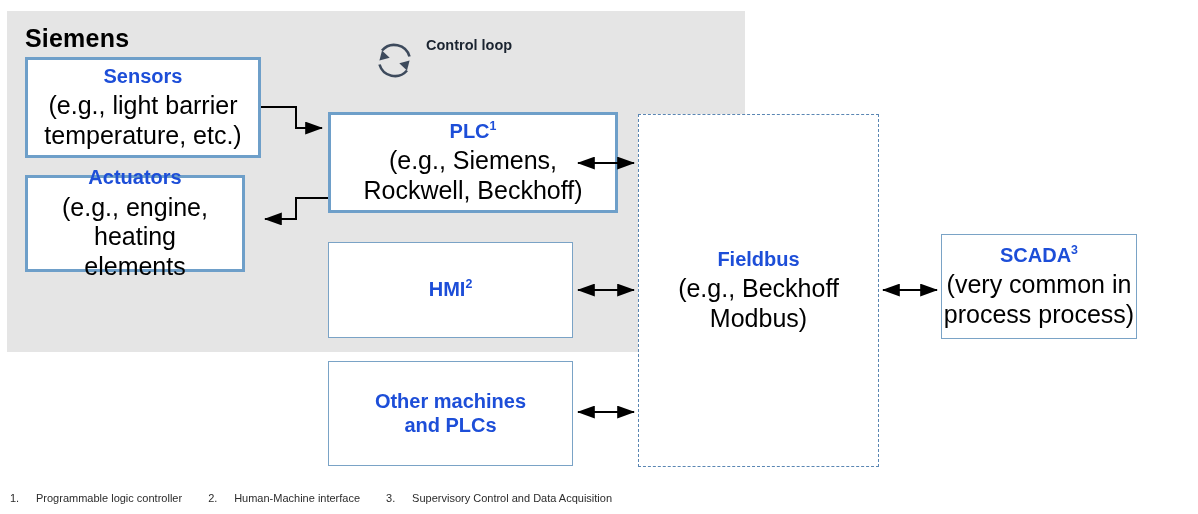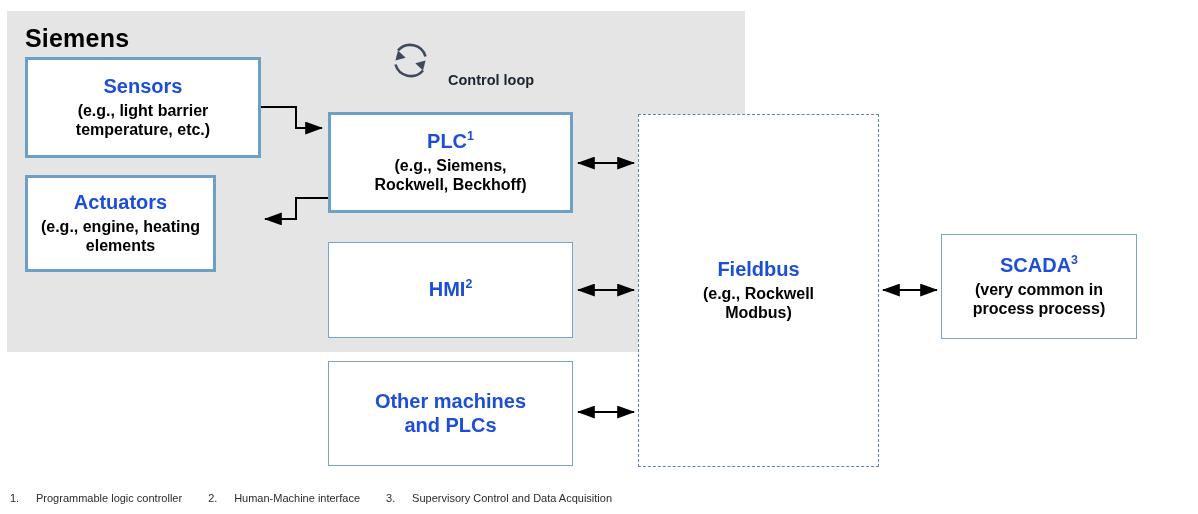--- a/index.html
+++ b/index.html
@@ -49,54 +49,53 @@
     justify-content: center;
     text-align: center;
     line-height: 1.18;
   }
   .node .title {
     font-size: 20px;
     font-weight: bold;
     color: #1d4ed8;
   }
   .node .sub {
-    font-size: 16px;
-    font-weight: bold;
+    font-size: 25px;
+    font-weight: normal;
     color: #000;
     margin-top: 3px;
   }
   .node .sub-line { display: block; }
 
   .border-thick { border: 3px solid #6e9fc9; }
   .border-thin  { border: 1.5px solid #7aa3c6; }
   .border-dashed{ border: 1.6px dashed #5a86b3; background: #ffffff; }
 
   sup {
     font-size: 0.62em;
     vertical-align: super;
     line-height: 0;
   }
 
   
   #box-sensors    { left: 25px;  top: 57px;  width: 236px; height: 101px; }
-  #box-actuators  { left: 25px;  top: 175px; width: 191px; height: 97px;  }
-  #box-plc        { left: 328px; top: 112px; width: 245px; height: 101px; }
+  #box-actuators  { left: 25px;  top: 175px; width: 220px; height: 97px;  }
+  #box-plc        { left: 328px; top: 112px; width: 290px; height: 101px; }
   #box-hmi        { left: 328px; top: 242px; width: 245px; height: 96px;  }
   #box-other      { left: 328px; top: 361px; width: 245px; height: 105px; }
   #box-fieldbus   { left: 638px; top: 114px; width: 241px; height: 353px; }
   #box-scada      { left: 941px; top: 234px; width: 196px; height: 105px; }
 
   
   .control-loop {
     position: absolute;
-    left: 387px;
+    left: 371px;
     top: 37px;
     display: flex;
-    align-items: flex-end;
-    gap: 6px;
+    align-items: flex-start;
   }
   .control-loop-label {
     margin-left: 8px;
     font-size: 14.5px;
     font-weight: bold;
     color: #1b2430;
     white-space: nowrap;
   }
 
   
@@ -180,21 +179,21 @@
   </div>
 
   <div class="node border-thin" id="box-other">
     <div class="title">Other machines</div>
     <div class="title">and PLCs</div>
   </div>
 
   <div class="node border-dashed" id="box-fieldbus">
     <div class="title">Fieldbus</div>
     <div class="sub">
-      <span class="sub-line">(e.g., Rockwell</span>
+      <span class="sub-line">(e.g., Beckhoff</span>
       <span class="sub-line">Modbus)</span>
     </div>
   </div>
 
   <div class="node border-thin" id="box-scada">
     <div class="title">
       <span>SCADA</span><sup>3</sup>
     </div>
     <div class="sub">
       <span class="sub-line">(very common  in</span>

